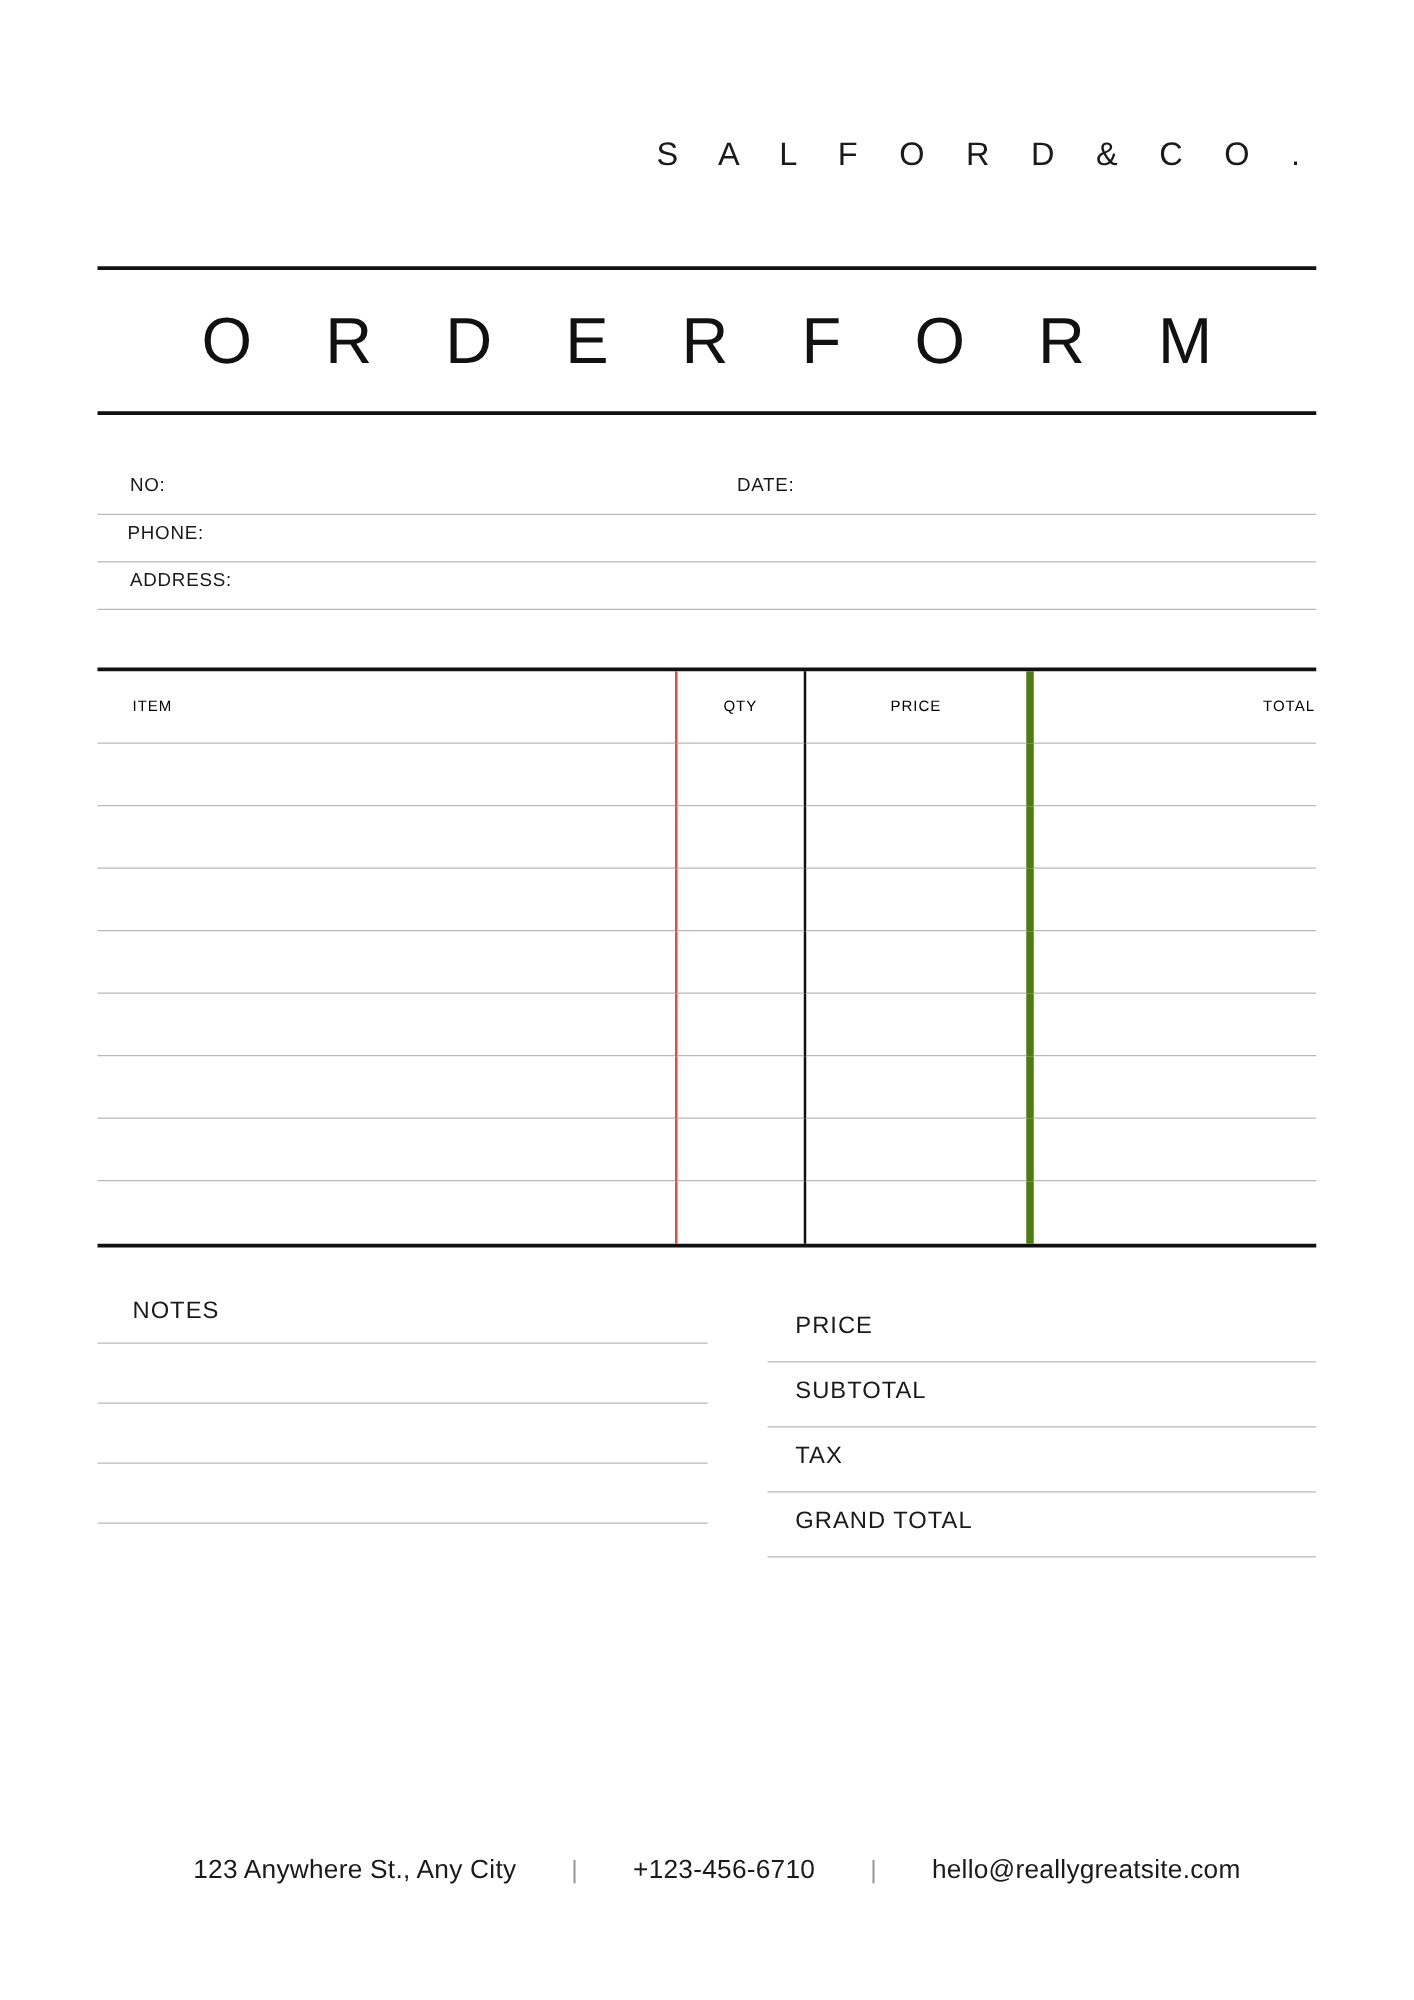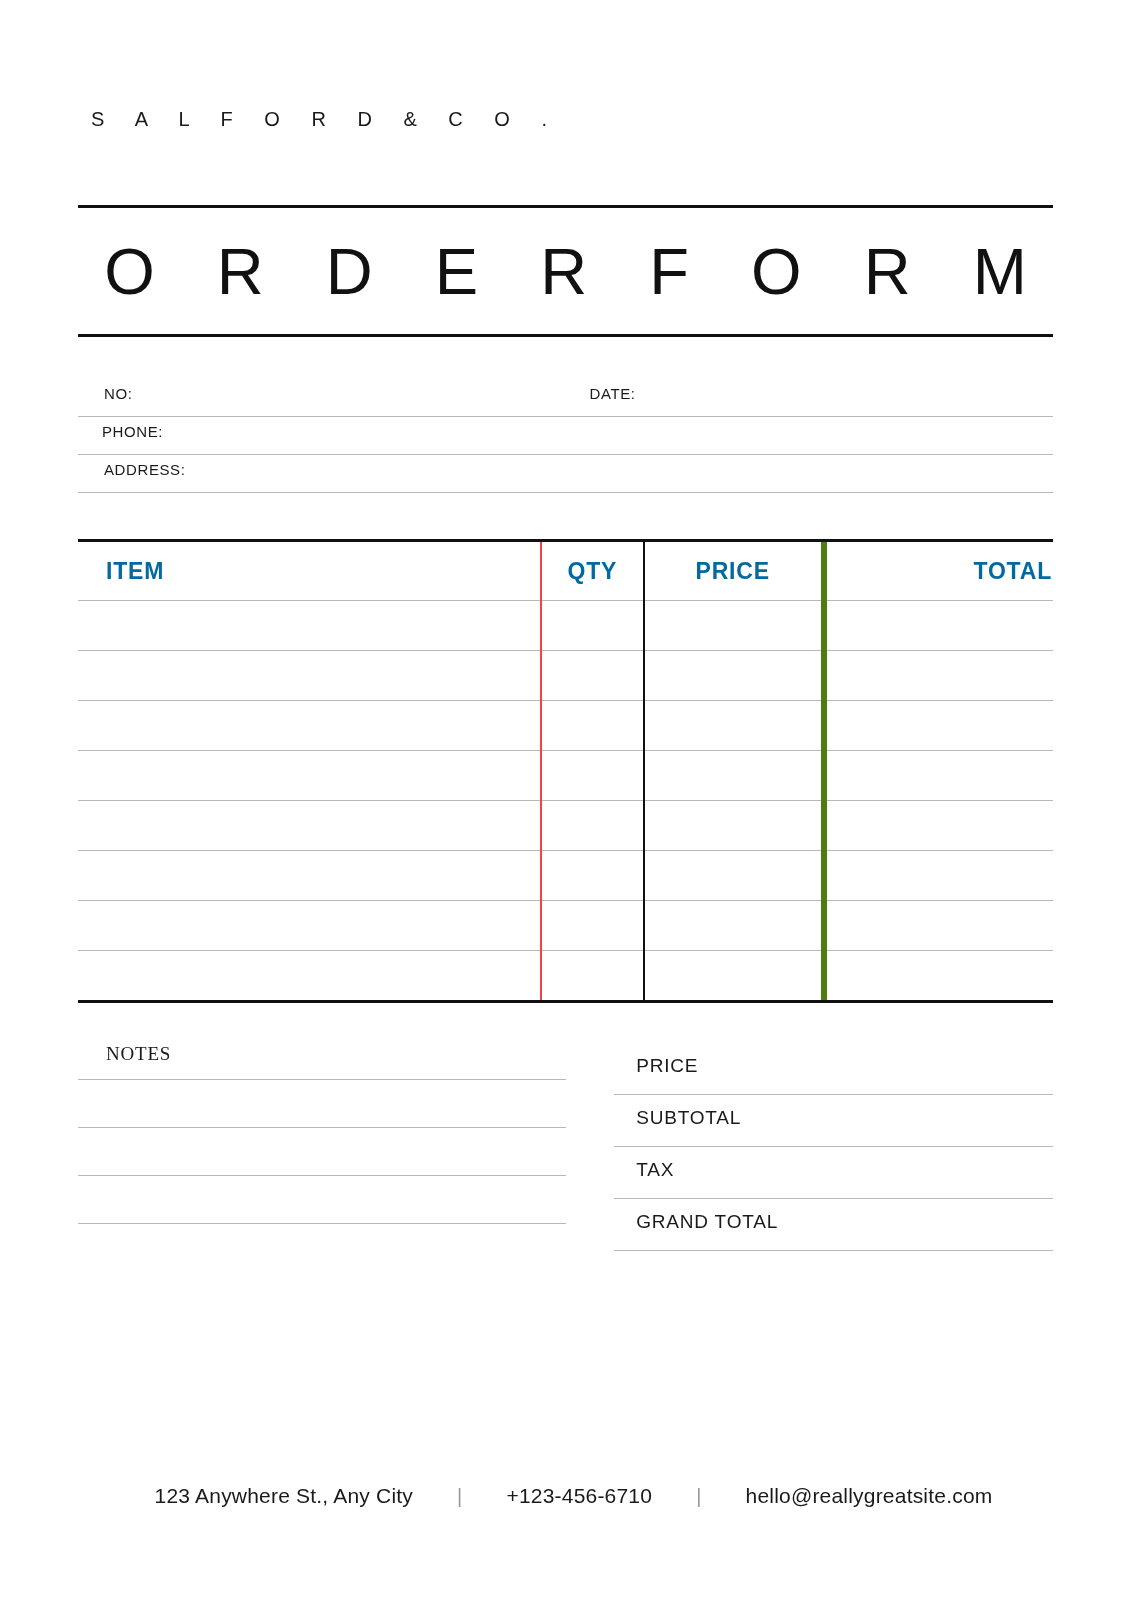--- a/index.html
+++ b/index.html
@@ -22,37 +22,37 @@
   .inner {
     position: absolute;
     left: 78px;
     right: 78px;
     top: 0;
     bottom: 0;
   }
 
   
   .brand {
-    text-align: left;
-    font-size: 20px;
+    text-align: right;
+    font-size: 26px;
     letter-spacing: 13px;
     font-weight: 400;
     color: #1a1a1a;
     margin-top: 108px;
     padding-left: 13px;
   }
 
   
   .rule-thick {
     border-top: 3px solid #111111;
     margin-top: 74px;
   }
   .title {
     text-align: center;
-    font-size: 65px;
+    font-size: 52px;
     letter-spacing: 22px;
     font-weight: 400;
     color: #111111;
     padding: 30px 0 28px 22px;
     line-height: 1.05;
   }
   .rule-thick-2 {
     border-top: 3px solid #111111;
   }
 
@@ -81,24 +81,24 @@
     margin-top: 46px;
     border-top: 3px solid #111111;
     border-bottom: 3px solid #111111;
   }
   .items table {
     width: 100%;
     border-collapse: collapse;
     table-layout: fixed;
   }
   .items th, .items td {
-    font-weight: 700;
-    font-size: 23px;
+    font-weight: 400;
+    font-size: 12px;
     letter-spacing: 0.8px;
-    color: #0369a1;
+    color: #000000;
     height: 50px;
     box-sizing: border-box;
   }
   .items th {
     height: 58px;
   }
   .col-item   { width: 47.5%; text-align: left; padding-left: 28px; }
   .col-qty    { width: 10.5%; text-align: center; border-left: 2px solid #ef4444; }
   .col-price  { width: 18.5%; text-align: center; border-left: 2px solid #111111; }
   .col-total  { width: 23.5%; text-align: right; border-left: 6px solid #4d7c0f; }
@@ -111,21 +111,20 @@
 
   
   .bottom {
     display: flex;
     margin-top: 40px;
   }
   .notes {
     width: 55%;
     padding-right: 48px;
     box-sizing: border-box;
-    font-family: Liberation Serif, serif;
   }
   .notes-title {
     font-size: 19px;
     letter-spacing: 0.8px;
     padding-left: 28px;
     padding-bottom: 14px;
     color: #1a1a1a;
   }
   .notes-line {
     border-top: 1px solid #b9b9b9;

